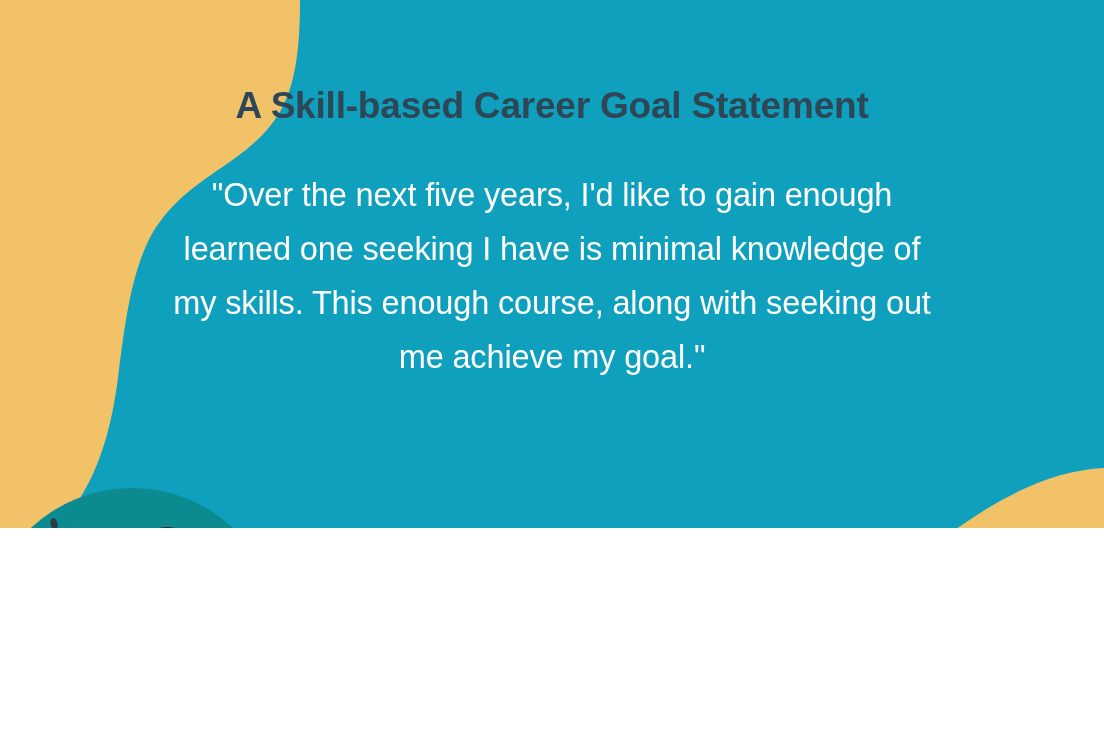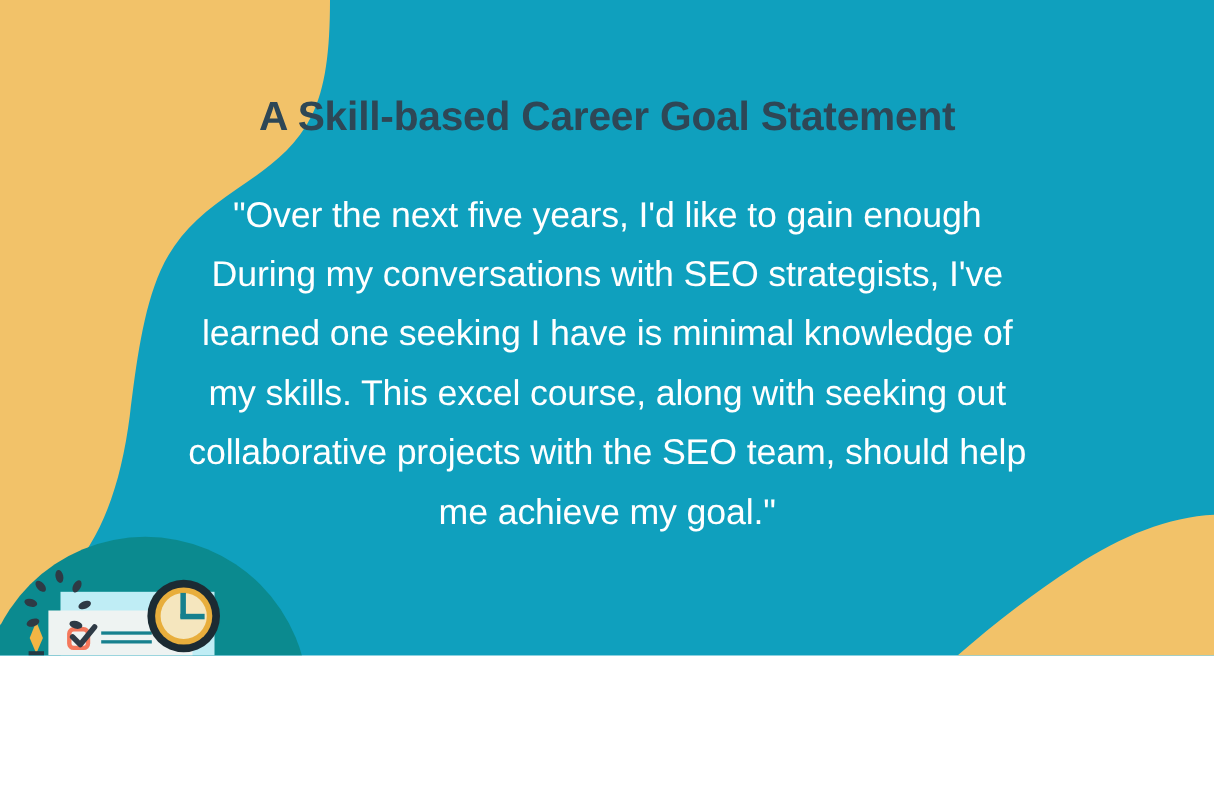--- a/index.html
+++ b/index.html
@@ -3,21 +3,21 @@
 <meta charset="utf-8">
 <style>
   html, body {
     margin: 0;
     padding: 0;
     background: #ffffff;
   }
   #canvas {
     position: relative;
     width: 1104px;
-    height: 596px;
+    height: 528px;
     overflow: hidden;
     background: #0FA0BE;
     font-family: "Liberation Sans", sans-serif;
   }
   .bg-svg {
     position: absolute;
     left: 0; top: 0;
     width: 1104px;
     height: 736px;
     display: block;
@@ -149,21 +149,19 @@
       </g>
 
     </g>
   </svg>
 
   <div class="content">
     <div id="page-title">A Skill-based Career Goal Statement</div>
 
     <div id="quote-body">
       <span class="qline">"Over the next five years, I'd like to gain enough</span>
-      <span class="qline">During my conversations with SEO strategists, I've</span>
       <span class="qline">learned one seeking I have is minimal knowledge of</span>
-      <span class="qline">my skills. This excel course, along with seeking out</span>
-      <span class="qline">collaborative projects with the SEO team, should help</span>
+      <span class="qline">my skills. This enough course, along with seeking out</span>
       <span class="qline">me achieve my goal."</span>
     </div>
   </div>
 
 </div>
 
 </body></html>

